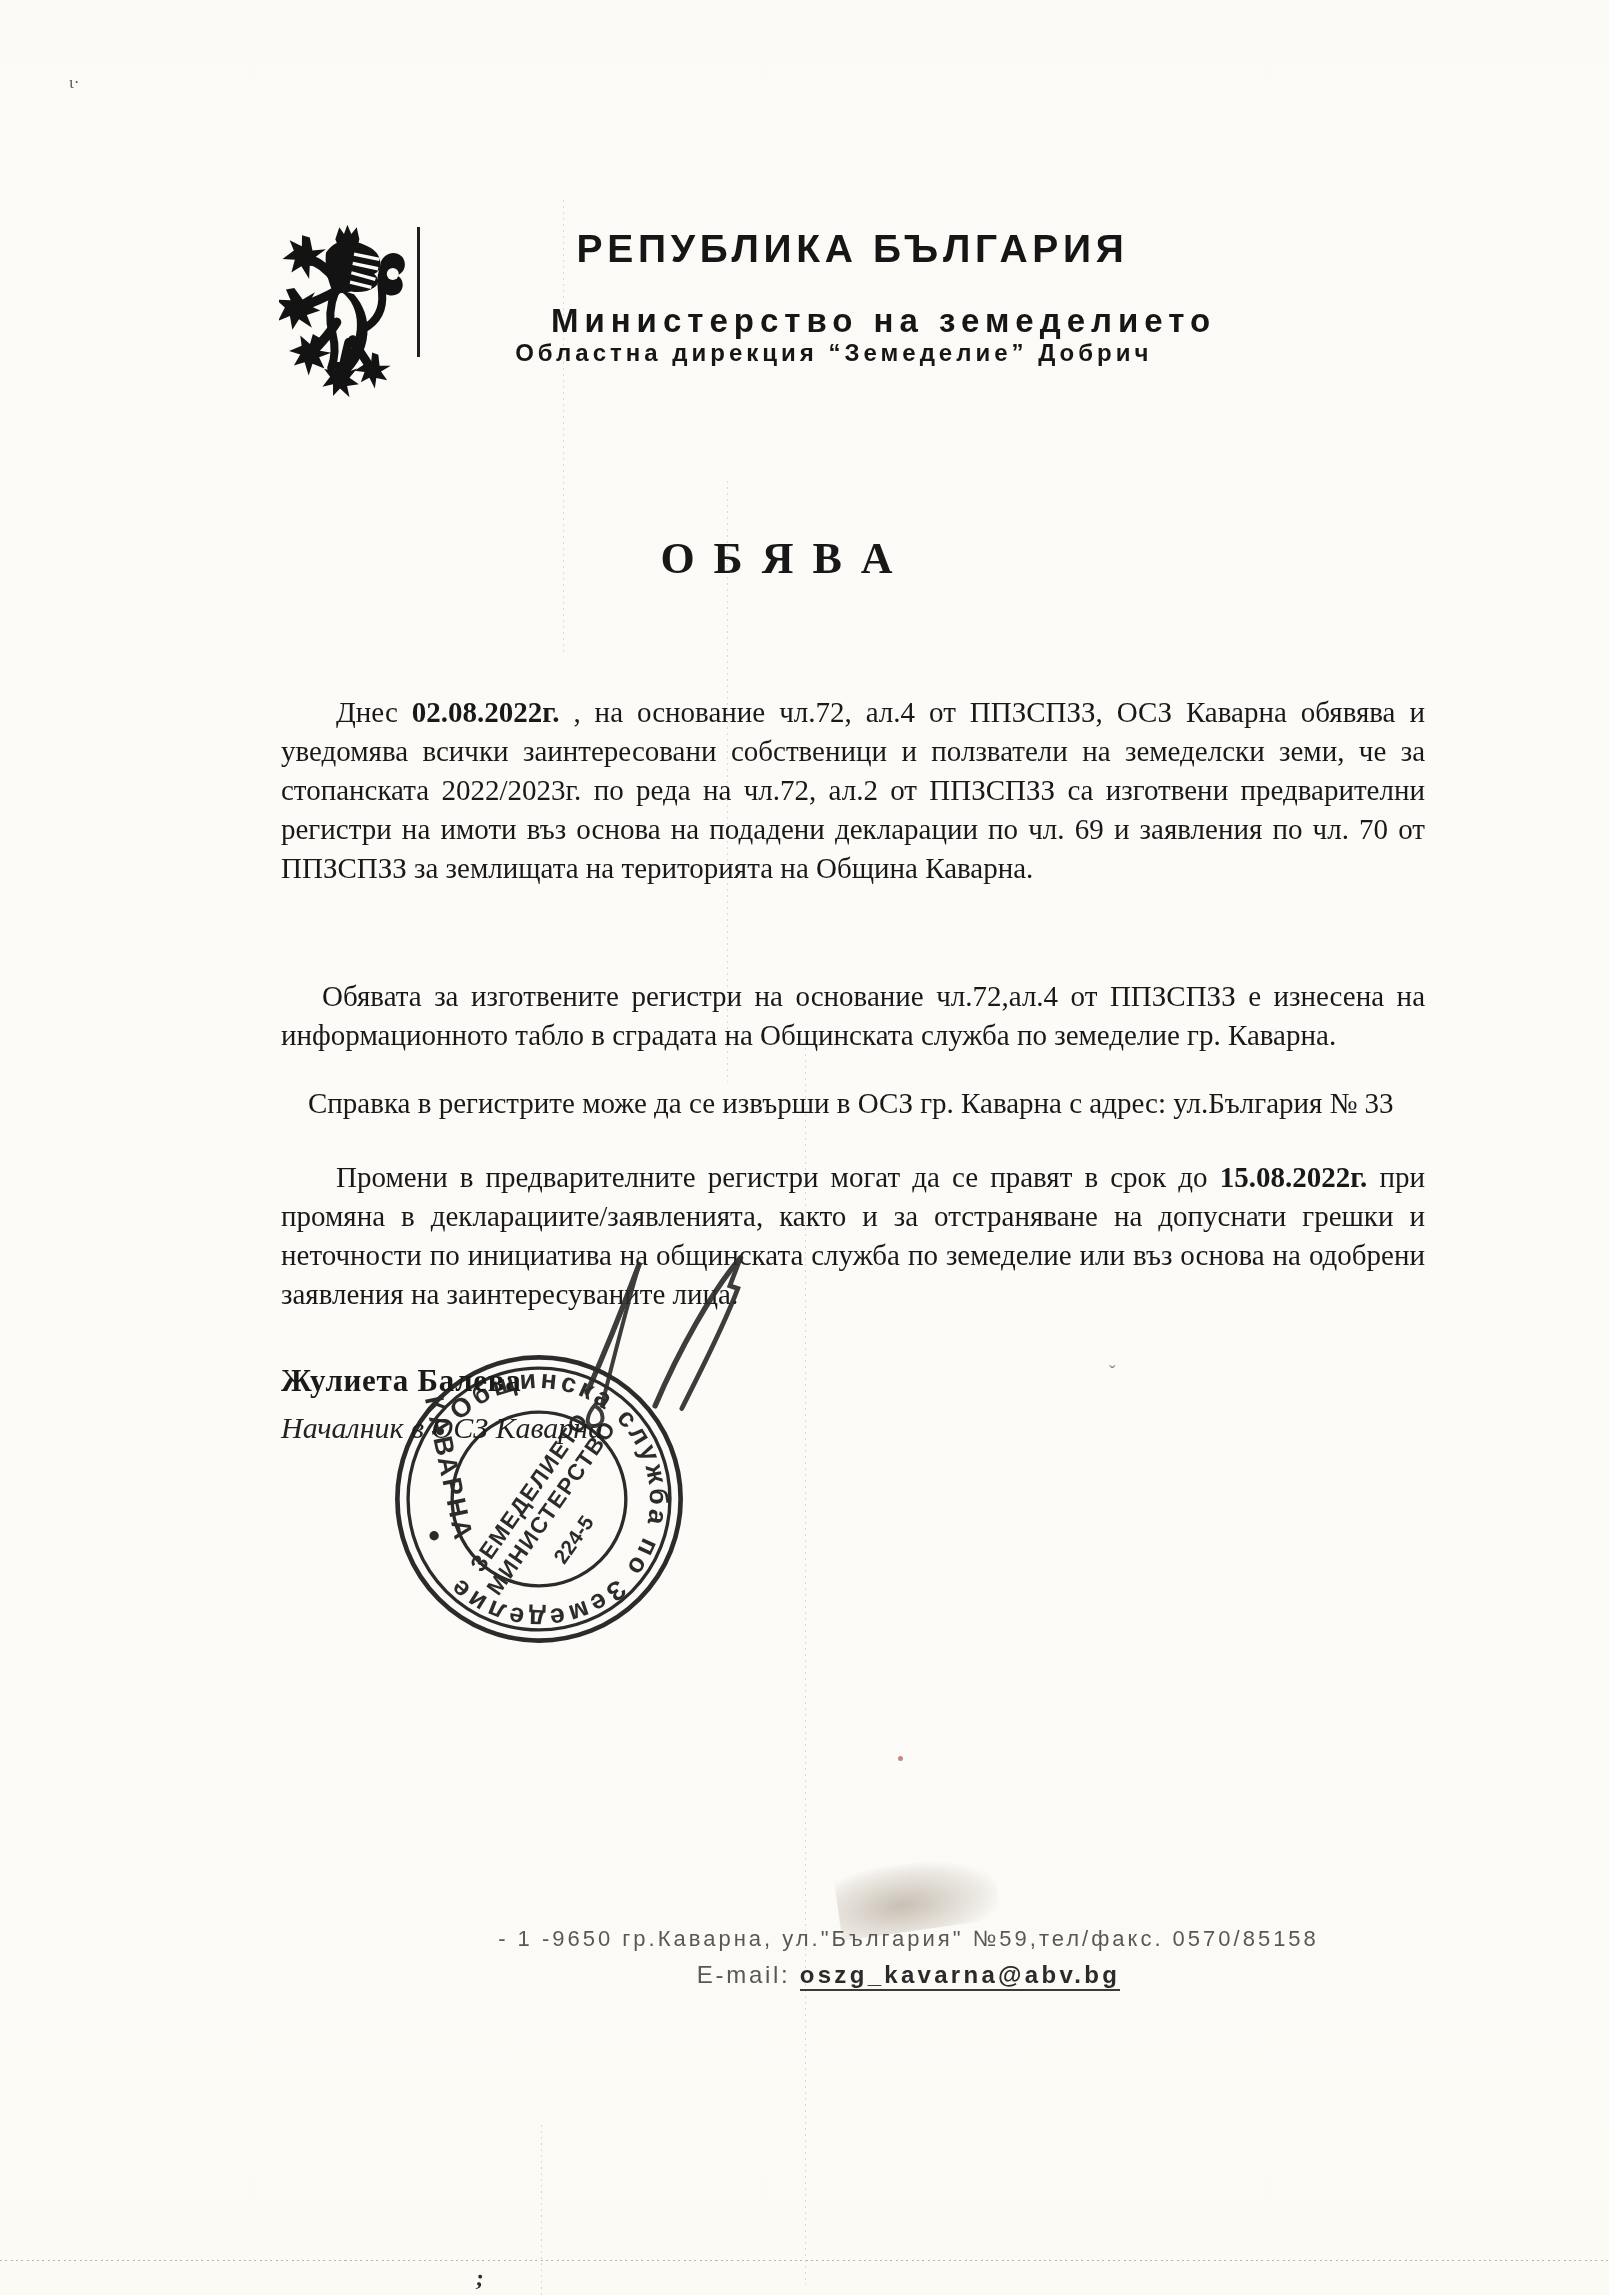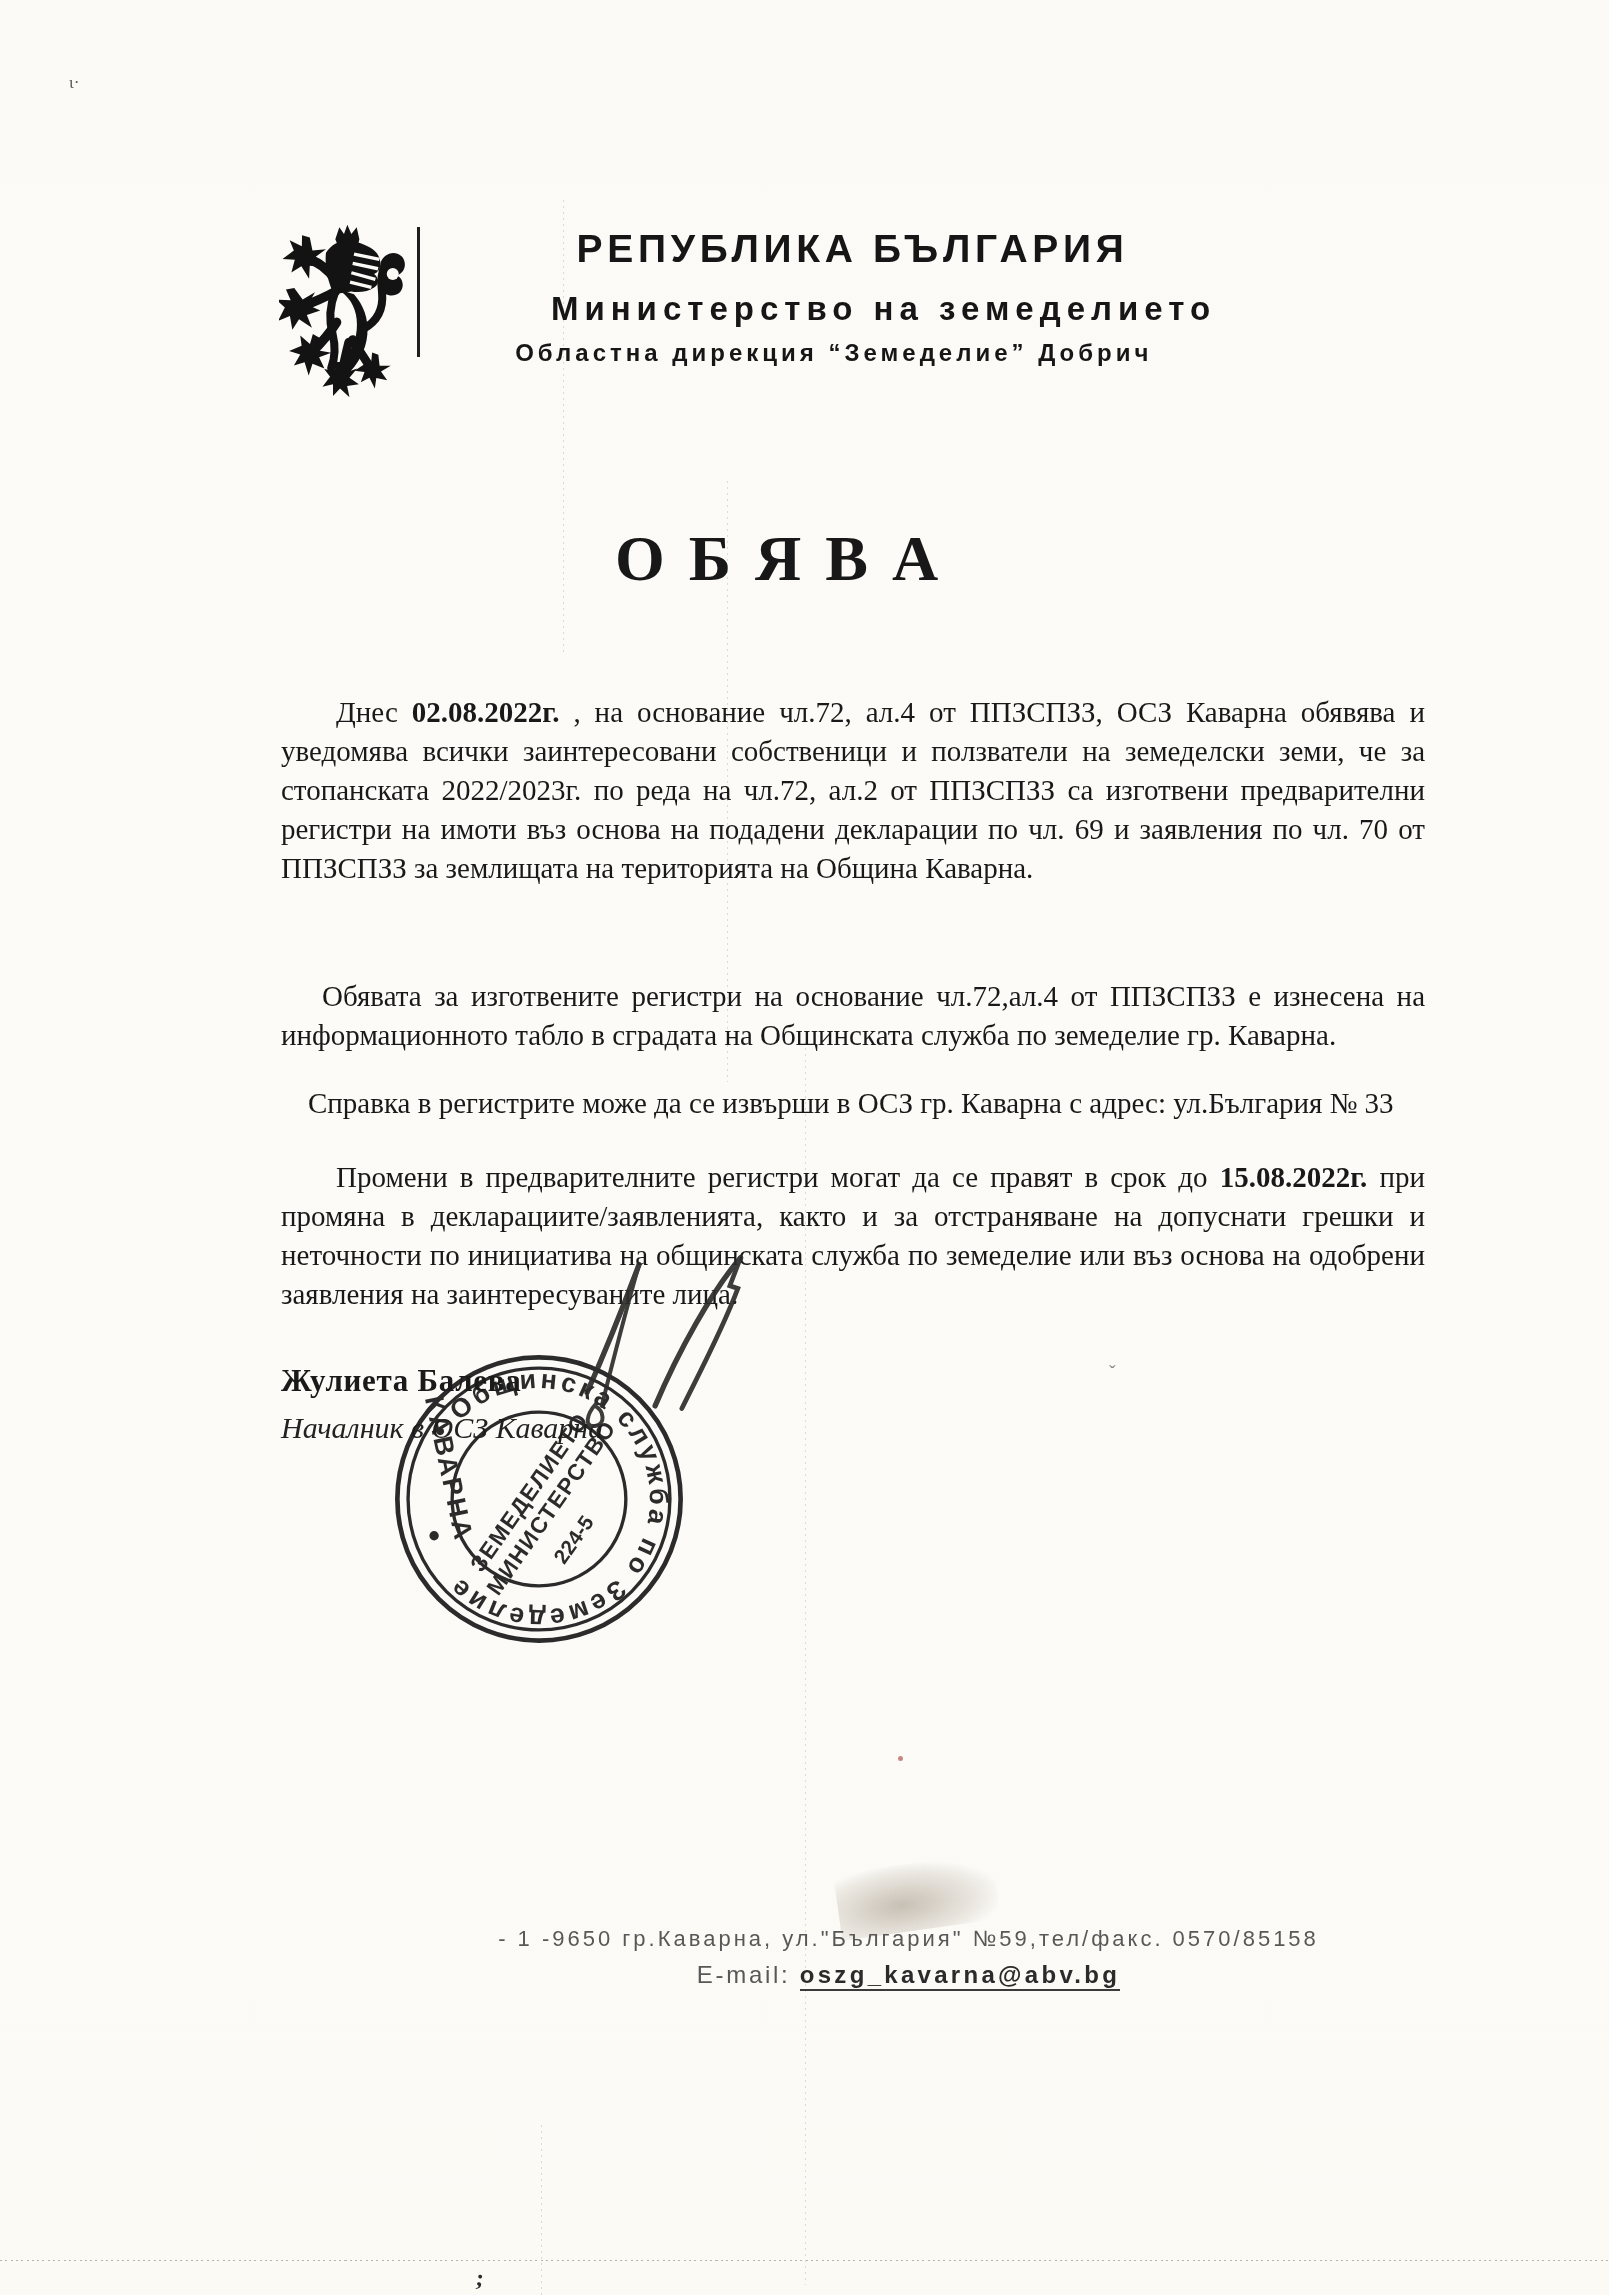--- a/index.html
+++ b/index.html
@@ -14,27 +14,27 @@
   }
   .abs{position:absolute;}
 
   
   .lion{left:279px;top:222px;width:134px;height:177px;}
   .head-rule{left:417px;top:227px;width:3.3px;height:130px;background:#1e1e1e;}
   .head-block{left:281px;top:0;width:1143px;text-align:center;
     font-family:"Liberation Sans",sans-serif;font-weight:bold;color:#161616;}
   .head-line{position:absolute;width:100%;left:0;white-space:nowrap;}
   .h-country{top:227px;font-size:39px;letter-spacing:4.7px;}
-  .h-ministry{top:290px;font-size:33px;letter-spacing:6px;margin-left:31px;}
+  .h-ministry{top:302px;font-size:33px;letter-spacing:6px;margin-left:31px;}
   .h-directorate{top:339px;font-size:24px;letter-spacing:4px;margin-left:-18.7px;}
   .h-office{top:392px;font-size:33px;letter-spacing:4px;margin-left:72px;}
 
   
-  .doc-title{left:0;top:522px;width:1557px;text-align:center;
-    font-size:64px;font-weight:bold;letter-spacing:4px;color:#181818;}
+  .doc-title{left:0;top:533px;width:1557px;text-align:center;
+    font-size:44px;font-weight:bold;letter-spacing:4px;color:#181818;}
 
   
   .para{left:281px;width:1144px;font-size:29px;line-height:39px;
     text-align:justify;color:#191919;}
   .para .b{font-weight:bold;}
   .p1{top:664px;text-indent:55px;}
   .p2{top:948px;text-indent:41px;}
   .p3{top:1055px;text-indent:27px;text-align:left;white-space:nowrap;}
   .p4{top:1129px;text-indent:55px;}
 

